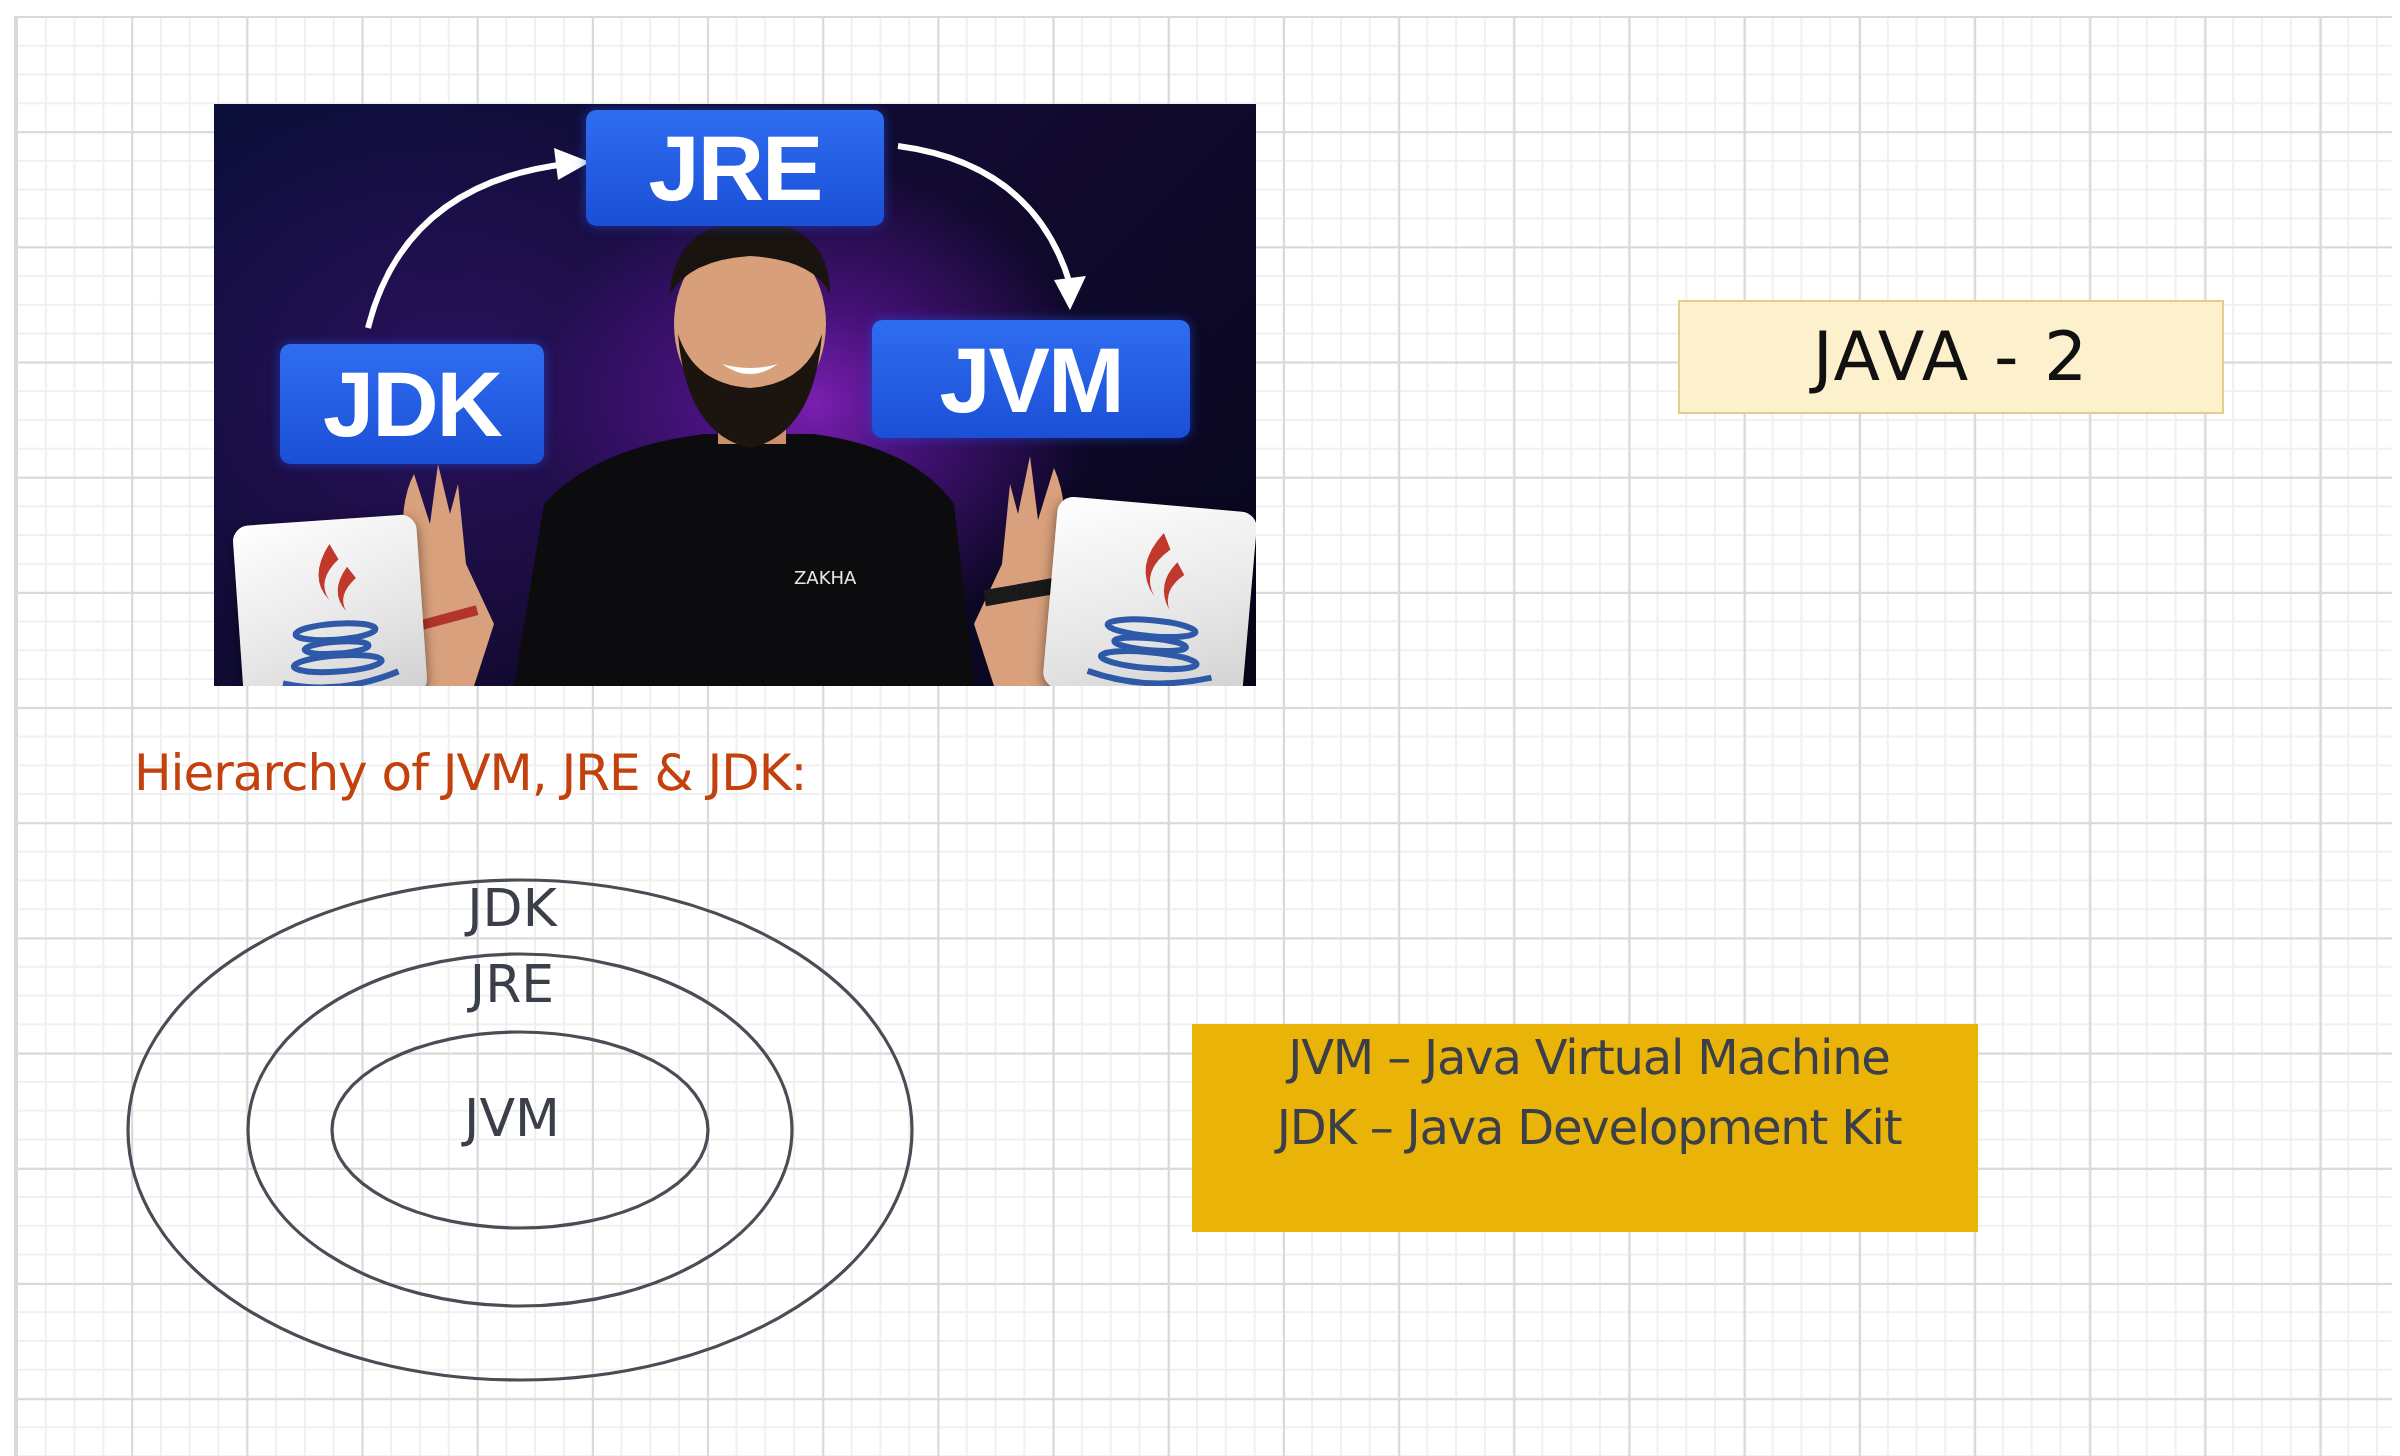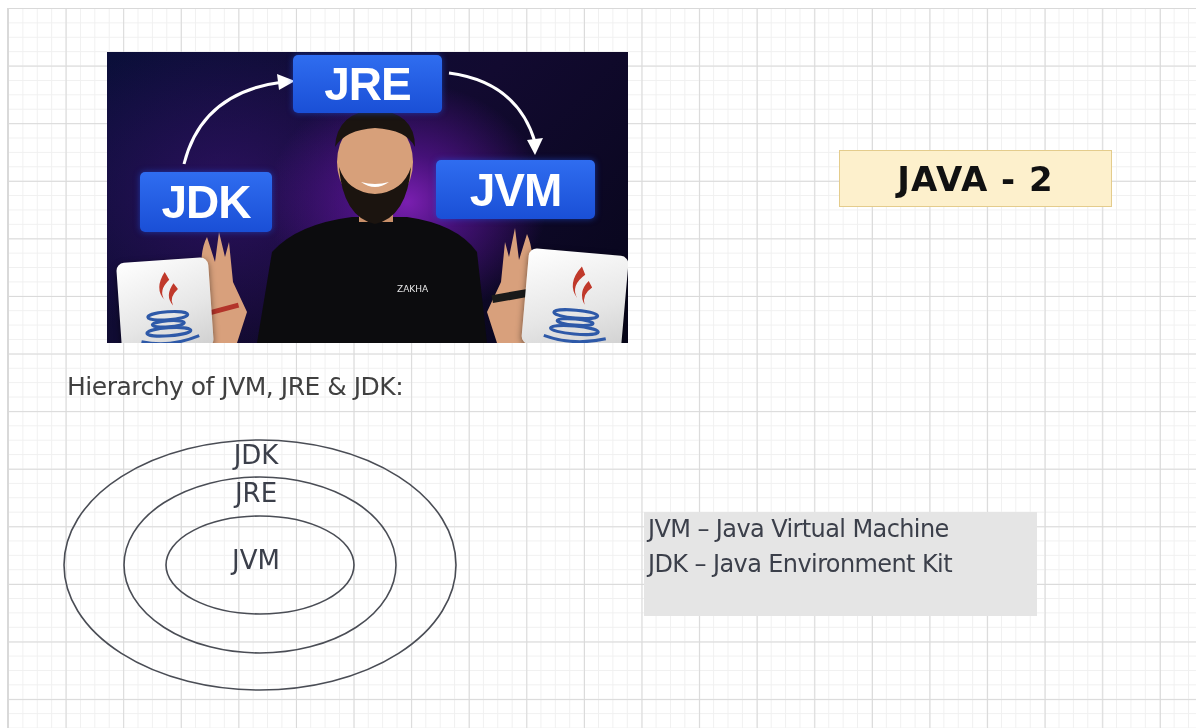--- a/index.html
+++ b/index.html
@@ -39,35 +39,35 @@
     position:absolute; background:linear-gradient(160deg,#ffffff 0%,#e6e6e6 60%,#cfcfcf 100%);
     border-radius:8px; box-shadow:0 2px 6px rgba(0,0,0,0.5);
   }
   .arrows { position:absolute; left:0; top:0; width:521px; height:291px; }
 
   
   .title-box {
     position:absolute; left:839px; top:150px; width:273px; height:57px;
     background:#fdf0cc; border:1px solid #e4cc8c; box-sizing:border-box;
     display:flex; align-items:center; justify-content:center;
-    font-family:"DejaVu Sans", sans-serif; font-weight:bold; font-size:34px; color:#111;
+    font-family:"DejaVu Sans", sans-serif; font-weight:normal; font-size:34px; color:#111;
     letter-spacing:1px;
   }
   .heading {
-    position:absolute; left:67px; top:372px; font-size:25px; color:#404040;
+    position:absolute; left:67px; top:372px; font-size:25px; color:#c2410c;
     font-family:"DejaVu Sans", sans-serif; white-space:nowrap; letter-spacing:-0.5px;
   }
   .diagram { position:absolute; left:0; top:0; width:1200px; height:728px; pointer-events:none; }
   .diagram-label {
     position:absolute; font-size:26px; color:#3b3f4a; font-family:"DejaVu Sans", sans-serif;
     transform:translateX(-50%); white-space:nowrap;
   }
   .legend {
-    position:absolute; left:644px; top:512px; width:393px; height:104px;
-    background:#e5e5e5; padding-left:4px; box-sizing:border-box;
+    position:absolute; left:596px; top:512px; width:393px; height:104px;
+    background:#eab308; padding-left:4px; box-sizing:border-box;text-align:center;
   }
   .legend-line {
     font-size:24px; color:#3b3f4a; font-family:"DejaVu Sans", sans-serif;
     height:35px; line-height:35px; white-space:nowrap; letter-spacing:-0.6px;
   }
 </style>
 </head>
 <body>
 
 <div class="grid"></div>
@@ -146,14 +146,14 @@
   <ellipse cx="260" cy="565" rx="196" ry="125" fill="none" stroke="#4a4d55" stroke-width="1.6"></ellipse>
   <ellipse cx="260" cy="565" rx="136" ry="88" fill="none" stroke="#4a4d55" stroke-width="1.6"></ellipse>
   <ellipse cx="260" cy="565" rx="94" ry="49" fill="none" stroke="#4a4d55" stroke-width="1.6"></ellipse>
 </svg>
 <div class="diagram-label" style="left:256px; top:440px;">JDK</div>
 <div class="diagram-label" style="left:256px; top:478px;">JRE</div>
 <div class="diagram-label" style="left:256px; top:545px;">JVM</div>
 
 <div class="legend">
   <div class="legend-line">JVM – Java Virtual Machine</div>
-  <div class="legend-line">JDK – Java Environment Kit</div>
+  <div class="legend-line">JDK – Java Development Kit</div>
 </div>
 
 </body></html>

